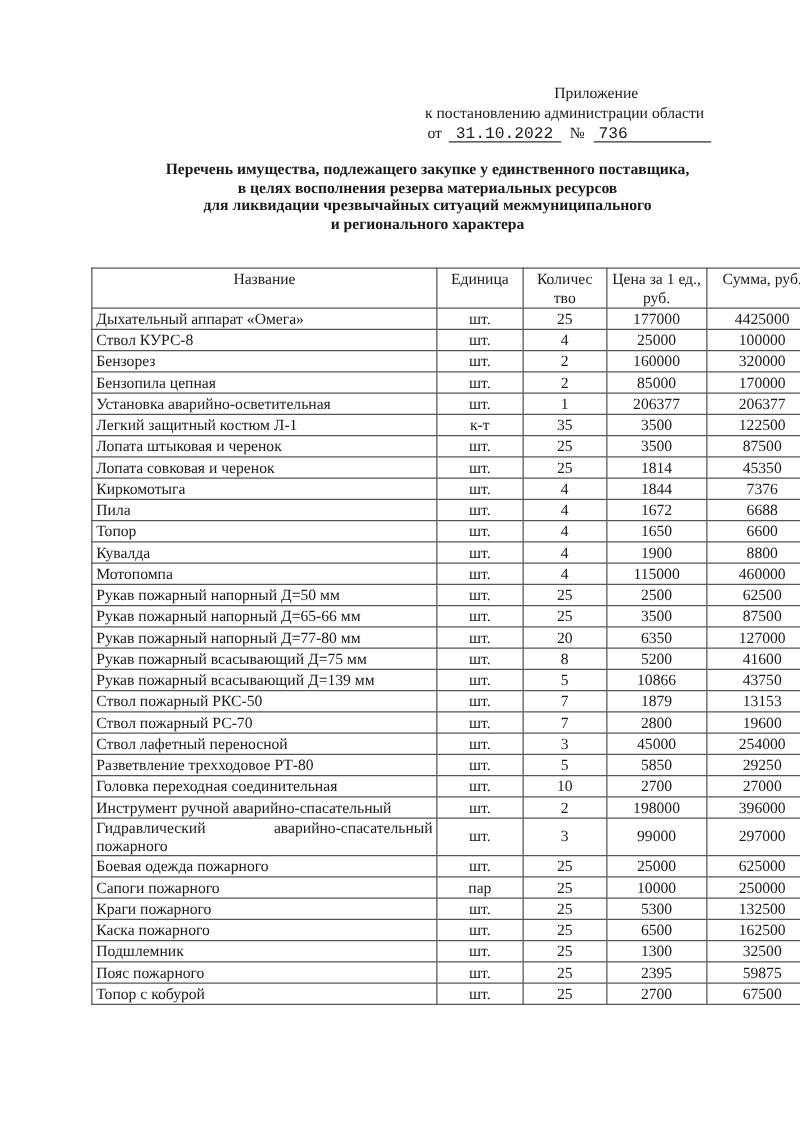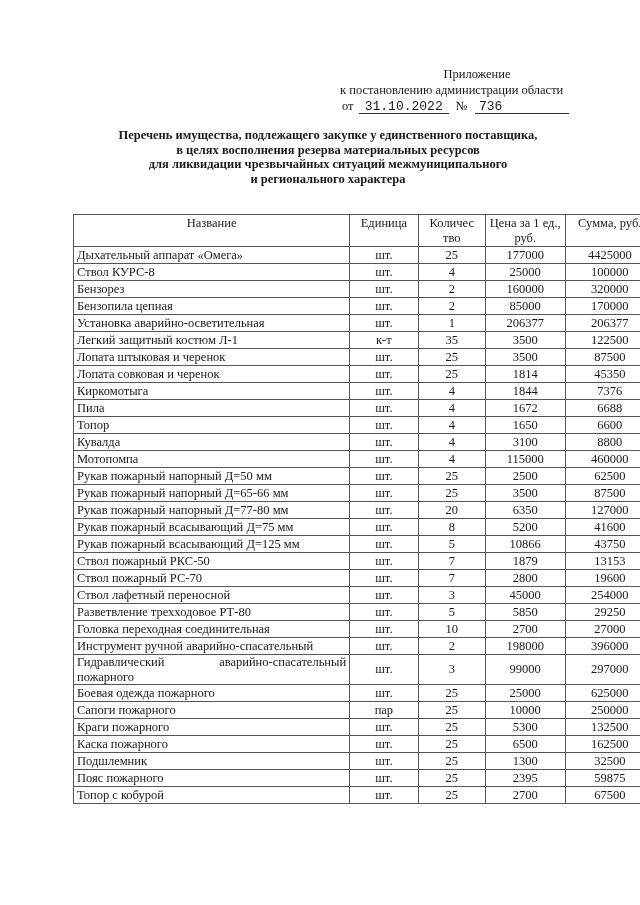--- a/index.html
+++ b/index.html
@@ -5,21 +5,21 @@
   html, body { margin: 0; padding: 0; background: #ffffff; }
   body { width: 640px; height: 905px; position: relative; overflow: hidden;
          font-family: "Liberation Serif", "DejaVu Serif", serif; color: #1a1a1a; }
   .appendix { position: absolute; left: 332px; top: 66px; width: 250px; font-size: 12.5px; line-height: 16px; }
   .appendix .l1 { text-align: center; padding-left: 40px; }
   .appendix .l2 { text-align: left; padding-left: 8px; }
   .appendix .l3 { padding-left: 10px; white-space: nowrap; }
   .appendix .u { display: inline-block; border-bottom: 1px solid #333; font-family: "Liberation Mono", "DejaVu Sans Mono", monospace; font-size: 13px; line-height: 13px; }
   .appendix .date { width: 84px; padding-left: 6px; margin: 0 4px 0 2px; }
   .appendix .num { width: 90px; padding-left: 4px; margin-left: 4px; }
-  .title { position: absolute; left: 88px; top: 128px; width: 480px; text-align: center; font-weight: bold; font-size: 12.5px; line-height: 14.5px; }
+  .title { position: absolute; left: 102px; top: 128px; width: 480px; text-align: center; font-weight: bold; font-size: 12.5px; line-height: 14.5px; }
   table.items { position: absolute; left: 73px; top: 214px; border-collapse: collapse; width: 582px; font-size: 12.5px; }
   table.items td, table.items th { border: 1px solid #555; padding: 0 3px; line-height: 14.5px; vertical-align: middle; }
   table.items th { font-weight: normal; text-align: center; vertical-align: top; height: 30px; padding-top: 1px; }
   table.items td.name { text-align: left; }
   table.items td.name.just { text-align: justify; text-align-last: left; }
   table.items td.c { text-align: center; }
   table.items tr.r td { height: 16px; }
   col.c1 { width: 250px; } col.c2 { width: 62px; } col.c3 { width: 61px; } col.c4 { width: 72px; } col.c5 { width: 81px; }
 </style>
 </head>
@@ -135,21 +135,21 @@
         <td class="name">Топор</td>
         <td class="c">шт.</td>
         <td class="c">4</td>
         <td class="c">1650</td>
         <td class="c">6600</td>
       </tr>
       <tr class="r">
         <td class="name">Кувалда</td>
         <td class="c">шт.</td>
         <td class="c">4</td>
-        <td class="c">3100</td>
+        <td class="c">1900</td>
         <td class="c">8800</td>
       </tr>
       <tr class="r">
         <td class="name">Мотопомпа</td>
         <td class="c">шт.</td>
         <td class="c">4</td>
         <td class="c">115000</td>
         <td class="c">460000</td>
       </tr>
       <tr class="r">
@@ -174,21 +174,21 @@
         <td class="c">127000</td>
       </tr>
       <tr class="r">
         <td class="name">Рукав пожарный всасывающий Д=75 мм</td>
         <td class="c">шт.</td>
         <td class="c">8</td>
         <td class="c">5200</td>
         <td class="c">41600</td>
       </tr>
       <tr class="r">
-        <td class="name">Рукав пожарный всасывающий Д=125 мм</td>
+        <td class="name">Рукав пожарный всасывающий Д=139 мм</td>
         <td class="c">шт.</td>
         <td class="c">5</td>
         <td class="c">10866</td>
         <td class="c">43750</td>
       </tr>
       <tr class="r">
         <td class="name">Ствол пожарный РКС-50</td>
         <td class="c">шт.</td>
         <td class="c">7</td>
         <td class="c">1879</td>

